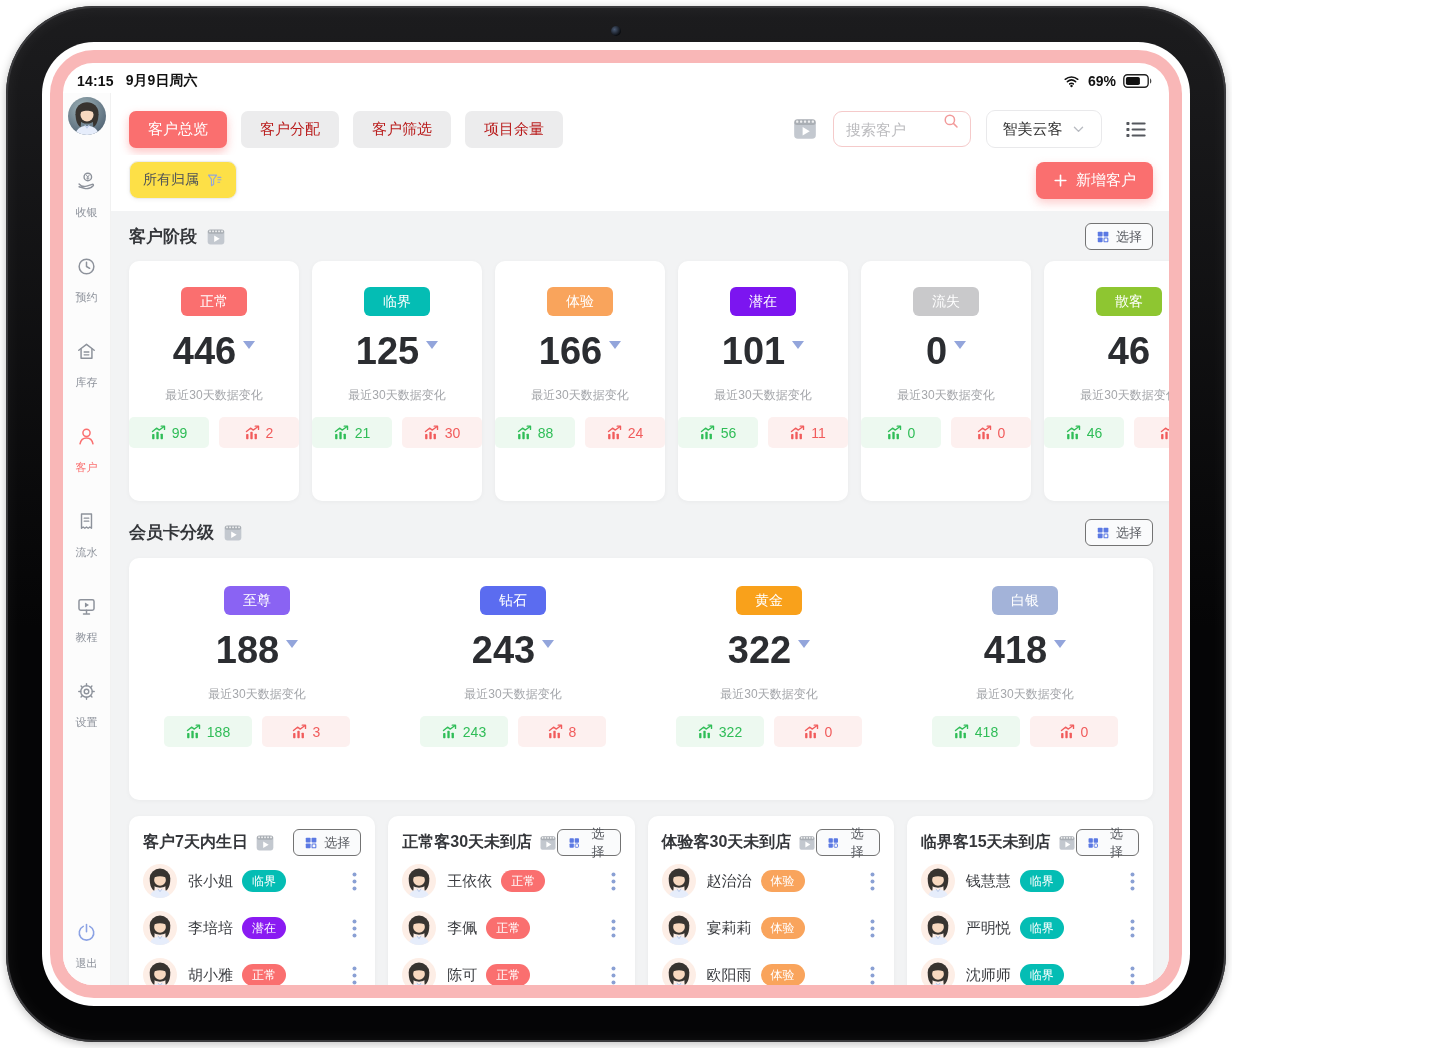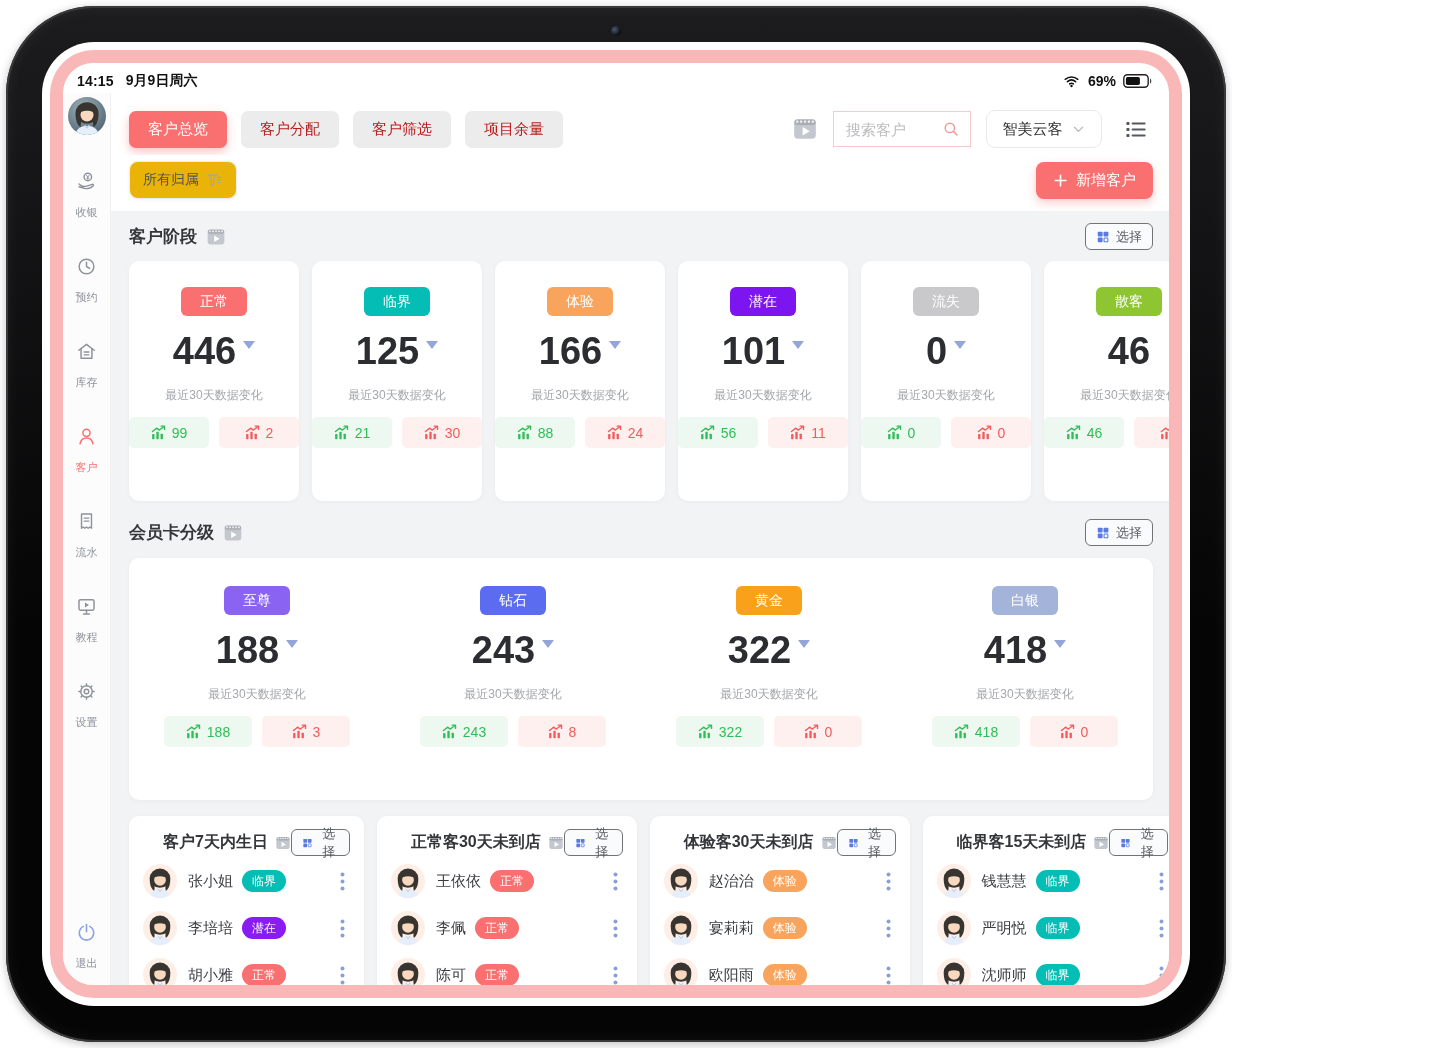--- a/index.html
+++ b/index.html
@@ -37,32 +37,32 @@
   .sb-item.logout svg { color:#8ba2e4; }
 
   
   .main { flex:1; display:flex; flex-direction:column; min-width:0; }
   .topbar { height:62px; flex:0 0 62px; background:#fff; display:flex; align-items:center; padding:10px 16px 0 18px; }
   .tabs { display:flex; gap:14px; }
   .tab { height:37px; padding:0 19px; display:flex; align-items:center; border-radius:7px; background:#ececed; color:#b91c1c; font-size:15px; cursor:pointer; white-space:nowrap; }
   .tab.active { background:#fa6f6f; color:#fff; box-shadow:0 4px 10px rgba(250,111,111,.4); }
   .topbar-right { margin-left:auto; display:flex; align-items:center; gap:15px; }
   .ic-film-lg { width:26px; height:26px; color:#c3c8cf; cursor:pointer; }
-  .searchbox { width:138px; height:36px; border:1px solid #f5caca; border-radius:0; display:flex; align-items:center; padding:0 10px 0 12px; }
+  .searchbox { width:138px; height:36px; border:1px solid #f5caca; border-radius:9px; display:flex; padding:0 10px 0 12px; }
   .searchbox input { border:0; outline:0; width:86px; font-size:15px; color:#333; background:transparent; font-family:inherit; }
   .searchbox input::placeholder { color:#bcbcbf; }
   .ic-search { width:18px; height:18px; color:#f29a9a; margin-left:auto; cursor:pointer; }
   .storesel { width:116px; height:38px; border:1px solid #e9e9eb; border-radius:9px; display:flex; align-items:center; justify-content:center; gap:8px; cursor:pointer; }
   .storesel .store-name { font-size:15px; color:#333; }
   .ic-chev { width:15px; height:15px; color:#b9bcc2; }
   .listbtn { width:36px; height:36px; border-radius:9px; display:flex; align-items:center; justify-content:center; cursor:pointer; }
   .listbtn svg { width:23px; height:23px; color:#55585e; }
 
   .filterbar { height:56px; flex:0 0 56px; background:#fff; display:flex; align-items:center; padding:0 16px 6px 18px; }
-  .filterchip { height:38px; background:#eab308; border:1px solid #ededee; border-radius:9px; box-shadow:0 1px 4px rgba(0,0,0,.05);
+  .filterchip { height:38px; background:#fde047; border:1px solid #ededee; border-radius:9px; box-shadow:0 1px 4px rgba(0,0,0,.05);
                 display:flex; align-items:center; gap:7px; padding:0 13px; cursor:pointer; }
   .filterchip .fc-label { font-size:14px; color:#4f5358; }
   .ic-funnel { width:17px; height:17px; color:#93a5db; }
   .addbtn { margin-left:auto; height:37px; background:#fa6f6f; border:0; border-radius:8px; color:#fff; font-size:15px; font-family:inherit;
             display:flex; align-items:center; gap:8px; padding:0 17px; cursor:pointer; box-shadow:0 4px 10px rgba(250,111,111,.35); }
   .ic-plus { width:15px; height:15px; color:#fff; }
 
   
   .content { flex:1; background:#f2f3f4; padding:12px 16px 0 18px; min-height:0; }
   .sec-head { display:flex; align-items:center; margin-bottom:11px; }
@@ -90,21 +90,21 @@
   .chip.down { background:#fdf0ef; color:#f15b5b; }
 
   .member-card { margin-top:12px; height:242px; display:grid; grid-template-columns:repeat(4,1fr); padding-top:28px; }
   .member-col { display:flex; flex-direction:column; align-items:center; }
   .member-col .chip { min-width:88px; }
 
   .sec2 { margin-top:18px; }
 
   .lists-grid { margin-top:16px; display:grid; grid-template-columns:repeat(4,1fr); gap:13px; }
   .list-card { height:260px; padding:13px 14px; }
-  .lc-head { display:flex; align-items:center;margin-left:20px; }
+  .lc-head { display:flex; align-items:center; }
   .lc-title { font-size:16px; font-weight:bold; color:#34363a; white-space:nowrap; }
   .lc-head .ic-film-sm { margin-left:7px; }
   .lrow { display:flex; align-items:center; height:44px; margin-top:3px; cursor:pointer; }
   .avatar { width:34px; height:34px; border-radius:50%; overflow:hidden; background:#fdeee6; flex:0 0 34px; }
   .avatar svg { width:34px; height:34px; }
   .lname { font-size:15px; color:#3a3c40; margin:0 9px 0 11px; white-space:nowrap; }
   .pill { height:22px; padding:0 10px; border-radius:11px; color:#fff; font-size:12px; display:flex; align-items:center; }
   .pl-red{background:#fa6f6f;} .pl-teal{background:#04bdb4;} .pl-violet{background:#8a1bf2;} .pl-orange{background:#f9a45c;}
   .dots { margin-left:auto; width:14px; height:20px; display:flex; align-items:center; justify-content:center; cursor:pointer; color:#8aa0d4; }
   .dots svg { width:5px; height:19px; }

